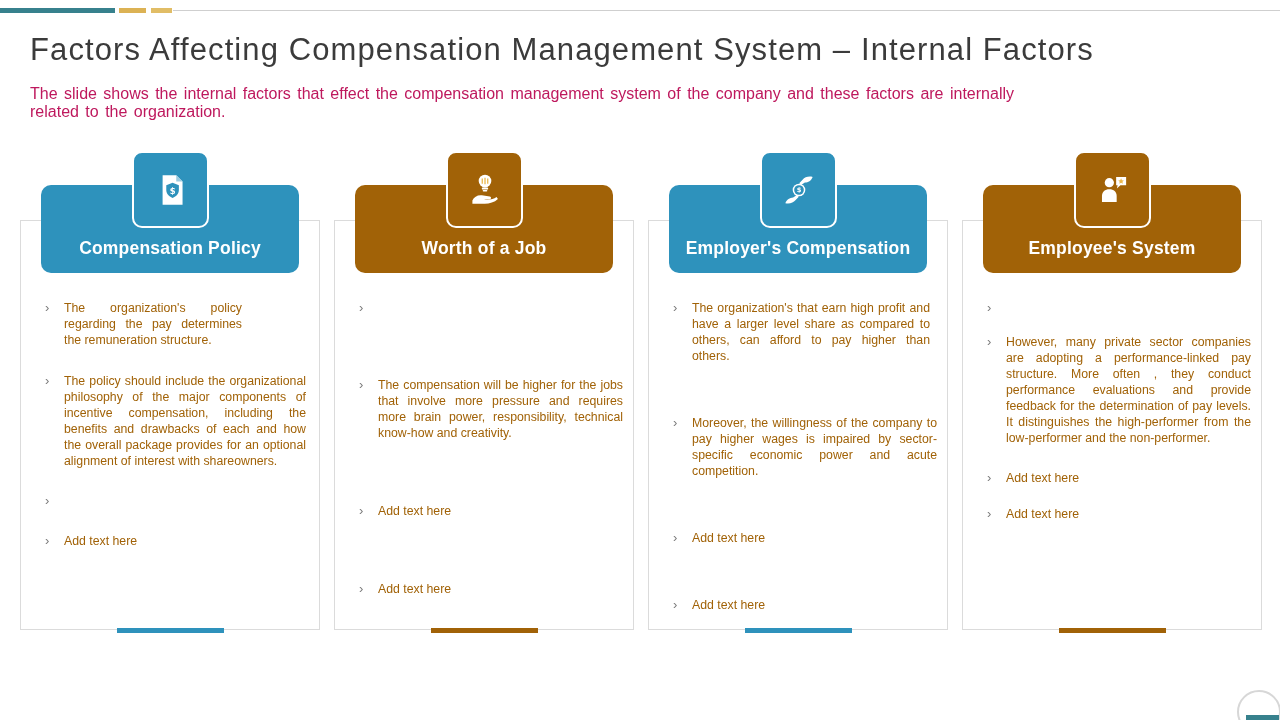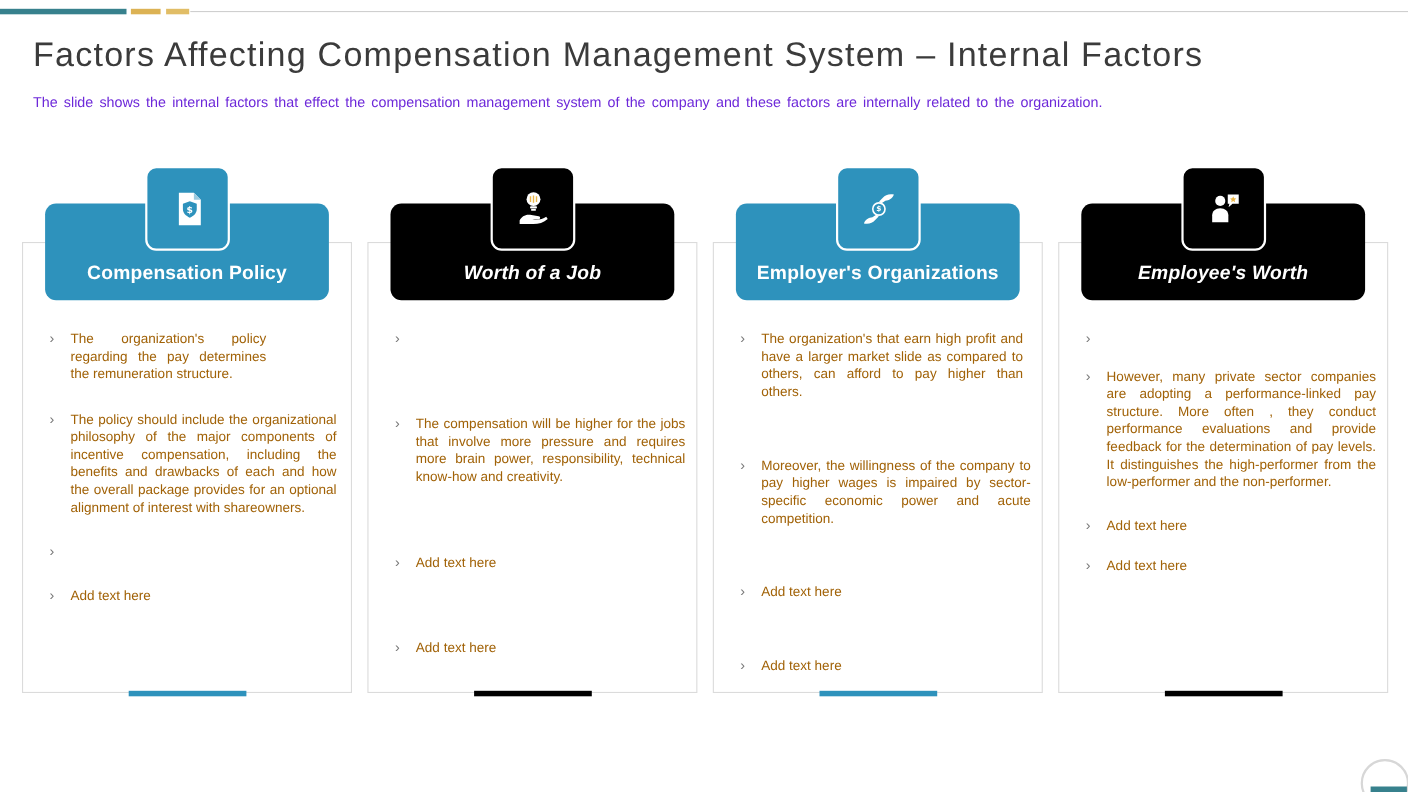--- a/index.html
+++ b/index.html
@@ -13,40 +13,40 @@
   .seg-gold1{left:119px;width:27px;background:#DCB254;}
   .seg-gold2{left:151px;width:21px;background:#E1BD66;}
   .hairline{position:absolute;top:10px;left:173px;right:0;height:1px;background:#CFCFCF;}
 
   .title{
     position:absolute;left:30px;top:32px;width:1200px;
     font-size:31px;color:#3B3B3B;letter-spacing:1.1px;font-weight:400;
   }
   .subtitle{
     position:absolute;left:30px;top:85px;width:1000px;
-    font-size:13px;color:#6d28d9;word-spacing:2px;
+    font-size:16px;color:#be185d;word-spacing:2px;
   }
 
   .card{
     position:absolute;top:220px;height:410px;width:300px;box-sizing:border-box;
     background:#fff;border:1px solid #DBDBDB;
   }
   .banner{
     position:absolute;top:185px;height:88px;width:258px;border-radius:10px;
     display:flex;align-items:flex-end;justify-content:center;
     padding-bottom:14px;box-sizing:border-box;
     color:#fff;font-weight:bold;font-size:17.5px;letter-spacing:.2px;
   }
   .tile{
     position:absolute;top:151px;width:77px;height:77px;border-radius:10px;
     border:2px solid #fff;box-sizing:border-box;
     display:flex;align-items:center;justify-content:center;
   }
   .c-blue{background:#2E92BC;}
-  .c-yellow{background:#000000;font-style:italic;}
+  .c-yellow{background:#a16207;}
   .accent-bar{position:absolute;top:628px;height:5px;width:107px;}
 
   .bullets{position:absolute;left:24px;right:10px;top:79px;}
   .bullet{display:flex;}
   .marker{width:19px;flex:0 0 19px;color:#7A7A7A;font-size:13px;line-height:16px;}
   .btext{font-size:12.3px;line-height:16px;color:#a16207;}
   .just{text-align:justify;}
 
   .deco-circle{
     position:absolute;left:1237px;top:690px;width:44px;height:44px;
@@ -127,38 +127,38 @@
     <rect x="17.8" y="20" width="4.4" height="1.5" rx="0.7" fill="#fff"></rect>
     <path d="M8 30c1.5-3.5 5-5.5 9-5l7.5 1.2c1.8.3 1.6 2.6-.3 2.7l-5.2.2c5.5.6 9-.4 12-2.4l1.3 1.9c-3.6 3.4-8.6 4.6-13.6 4.4H8z" fill="#fff"></path>
   </svg>
 </div>
 <div class="accent-bar c-yellow" style="left:431px;"></div>
 
 <div class="card" style="left:648px;">
   <div class="bullets">
     <div class="bullet">
       <span class="marker">›</span>
-      <span class="btext just" style="width:238px">The organization's that earn high profit and have a larger market slide as compared to others, can afford to pay higher than others.</span>
+      <span class="btext just" style="width:238px">The organization's that earn high profit and have a larger level share as compared to others, can afford to pay higher than others.</span>
     </div>
     <div class="bullet" style="margin-top:51px">
       <span class="marker">›</span>
       <span class="btext just" style="width:248px">Moreover, the willingness of the company to pay higher wages is impaired by sector-specific economic power and acute competition.</span>
     </div>
     <div class="bullet" style="margin-top:51px">
       <span class="marker">›</span>
       <span class="btext">Add text here</span>
     </div>
     <div class="bullet" style="margin-top:51px">
       <span class="marker">›</span>
       <span class="btext">Add text here</span>
     </div>
   </div>
 </div>
 <div class="banner c-blue" style="left:669px;">
-  <span>Employer's Organizations</span>
+  <span>Employer's Compensation</span>
 </div>
 <div class="tile c-blue" style="left:760px;">
   <svg width="42" height="42" viewBox="0 0 40 40">
     <path d="M33 7.5c-4.2-.9-7.5.4-9.6 2.7l-3.2 3.4 1.8 1.6 3.6-2.3c3.2-.4 6-1.7 7.4-5.4z" fill="#fff"></path>
     <path d="M7 32.5c4.2.9 7.5-.4 9.6-2.7l3.2-3.4-1.8-1.6-3.6 2.3c-3.2.4-6 1.7-7.4 5.4z" fill="#fff"></path>
     <circle cx="20" cy="20" r="6" fill="#fff"></circle>
     <circle cx="20" cy="20" r="4.6" fill="#2E92BC"></circle>
     <text x="20" y="20.2" font-size="6.4" font-weight="bold" fill="#fff" text-anchor="middle" dominant-baseline="middle" font-family="DejaVu Sans, sans-serif">$</text>
   </svg>
 </div>
@@ -177,21 +177,21 @@
       <span class="marker">›</span>
       <span class="btext">Add text here</span>
     </div>
     <div class="bullet" style="margin-top:20px">
       <span class="marker">›</span>
       <span class="btext">Add text here</span>
     </div>
   </div>
 </div>
 <div class="banner c-yellow" style="left:983px;">
-  <span>Employee's Worth</span>
+  <span>Employee's System</span>
 </div>
 <div class="tile c-yellow" style="left:1074px;">
   <svg width="42" height="42" viewBox="0 0 40 40">
     <circle cx="16.5" cy="13" r="4.4" fill="#fff"></circle>
     <path d="M9.5 31.5v-6c0-3.6 2.9-6.2 7-6.2s7 2.6 7 6.2v6z" fill="#fff"></path>
     <path d="M23 7.5h9.5v8h-5.4l-3.4 3 .7-3H23z" fill="#fff"></path>
     <polygon points="27.7,8.9 28.5,10.7 30.4,10.9 29,12.2 29.4,14.1 27.7,13.1 26,14.1 26.4,12.2 25,10.9 26.9,10.7" fill="#EBB74A"></polygon>
   </svg>
 </div>
 <div class="accent-bar c-yellow" style="left:1059px;"></div>

